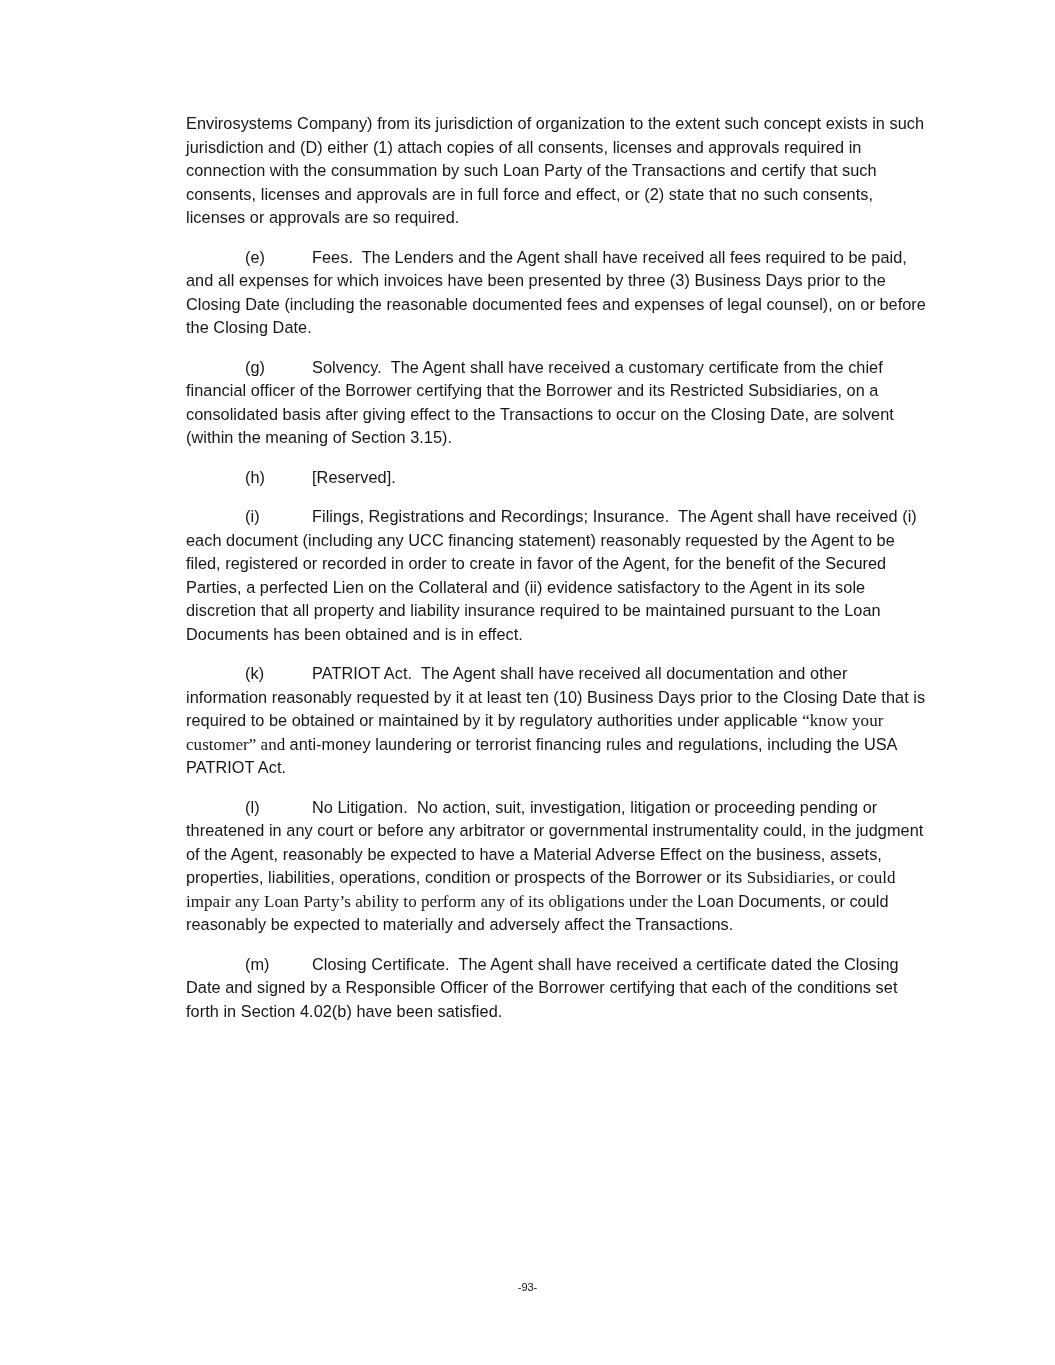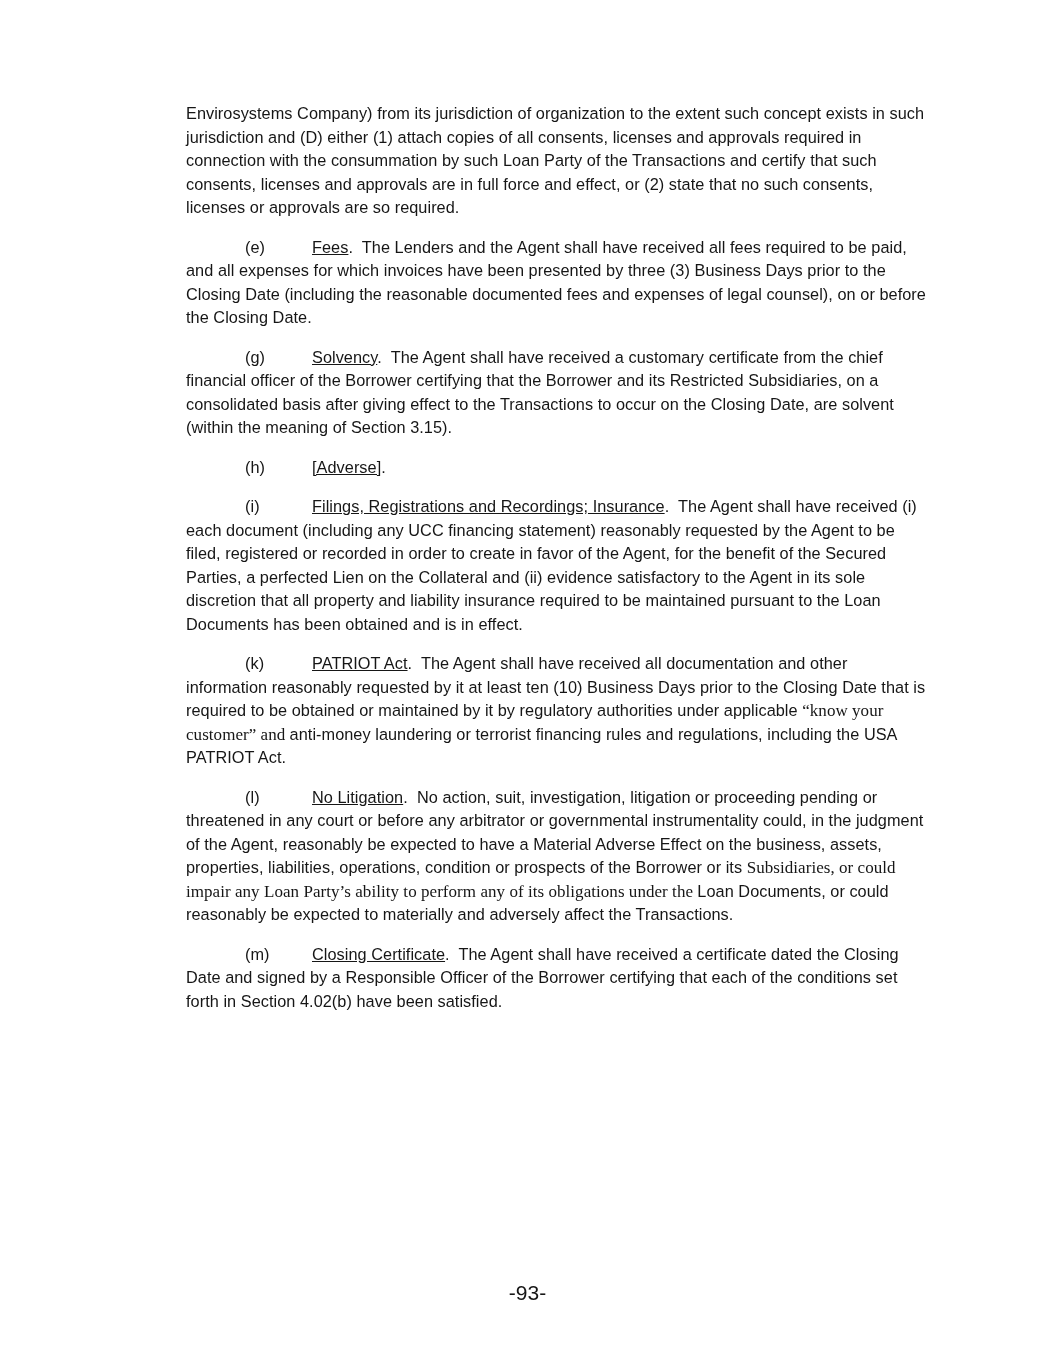--- a/index.html
+++ b/index.html
@@ -11,63 +11,62 @@
     position: relative;
     width: 1055px;
     height: 1365px;
     background: #ffffff;
     color: #161616;
     overflow: hidden;
   }
   .textblock {
     position: absolute;
     left: 186px;
-    top: 102px;
+    top: 112px;
     width: 741px;
     font-family: "Liberation Sans", sans-serif;
     font-size: 16.3px;
     line-height: 23.5px;
     text-align: left;
     letter-spacing: 0.05px;
   }
   p.para {
     margin: 0 0 16px 0;
   }
   .plabel {
     display: inline-block;
     width: 126px;
     padding-left: 59px;
     box-sizing: border-box;
   }
   .u {
-    text-decoration: underline;
   }
   .serif {
     font-family: "Liberation Serif", serif;
     font-size: 17px;
   }
   .footer {
     position: absolute;
     left: 0;
     right: 0;
     top: 1281px;
     text-align: center;
     font-family: "Liberation Sans", sans-serif;
-    font-size: 21px;
+    font-size: 11px;
     color: #161616;
   }
 </style>
 </head>
 <body>
 
 <div class="page">
   <div class="textblock">
       <p class="para"><span>Envirosystems Company) from its jurisdiction of organization to the extent such concept exists in such jurisdiction and (D) either (1) attach copies of all consents, licenses and approvals required in connection with the consummation by such Loan Party of the Transactions and certify that such consents, licenses and approvals are in full force and effect, or (2) state that no such consents, licenses or approvals are so required.</span></p>
       <p class="para"><span class="plabel">(e)</span><span class="u">Fees</span><span>.&nbsp; The Lenders and the Agent shall have received all fees required to be paid, and all expenses for which invoices have been presented by three (3) Business Days prior to the Closing Date (including the reasonable documented fees and expenses of legal counsel), on or before the Closing Date.</span></p>
       <p class="para"><span class="plabel">(g)</span><span class="u">Solvency</span><span>.&nbsp; The Agent shall have received a customary certificate from the chief financial officer of the Borrower certifying that the Borrower and its Restricted Subsidiaries, on a consolidated basis after giving effect to the Transactions to occur on the Closing Date, are solvent (within the meaning of Section 3.15).</span></p>
-      <p class="para"><span class="plabel">(h)</span><span class="u">[Adverse]</span><span>.</span></p>
+      <p class="para"><span class="plabel">(h)</span><span class="u">[Reserved]</span><span>.</span></p>
       <p class="para"><span class="plabel">(i)</span><span class="u">Filings, Registrations and Recordings; Insurance</span><span>.&nbsp; The Agent shall have received (i) each document (including any UCC financing statement) reasonably requested by the Agent to be filed, registered or recorded in order to create in favor of the Agent, for the benefit of the Secured Parties, a perfected Lien on the Collateral and (ii) evidence satisfactory to the Agent in its sole discretion that all property and liability insurance required to be maintained pursuant to the Loan Documents has been obtained and is in effect.</span></p>
       <p class="para"><span class="plabel">(k)</span><span class="u">PATRIOT Act</span><span>.&nbsp; The Agent shall have received all documentation and other information reasonably requested by it at least ten (10) Business Days prior to the Closing Date that is required to be obtained or maintained by it by regulatory authorities under applicable </span><span class="serif">“know your customer” and </span><span>anti-money laundering or terrorist financing rules and regulations, including the USA PATRIOT Act.</span></p>
       <p class="para"><span class="plabel">(l)</span><span class="u">No Litigation</span><span>.&nbsp; No action, suit, investigation, litigation or proceeding pending or threatened in any court or before any arbitrator or governmental instrumentality could, in the judgment of the Agent, reasonably be expected to have a Material Adverse Effect on the business, assets, properties, liabilities, operations, condition or prospects of the Borrower or its </span><span class="serif">Subsidiaries, or could impair any Loan Party’s ability to perform any of its obligations under the </span><span>Loan Documents, or could reasonably be expected to materially and adversely affect the Transactions.</span></p>
       <p class="para"><span class="plabel">(m)</span><span class="u">Closing Certificate</span><span>.&nbsp; The Agent shall have received a certificate dated the Closing Date and signed by a Responsible Officer of the Borrower certifying that each of the conditions set forth in Section 4.02(b) have been satisfied.</span></p>
     </div>
   <div class="footer">-93-</div>
 </div>
 
 </body></html>

